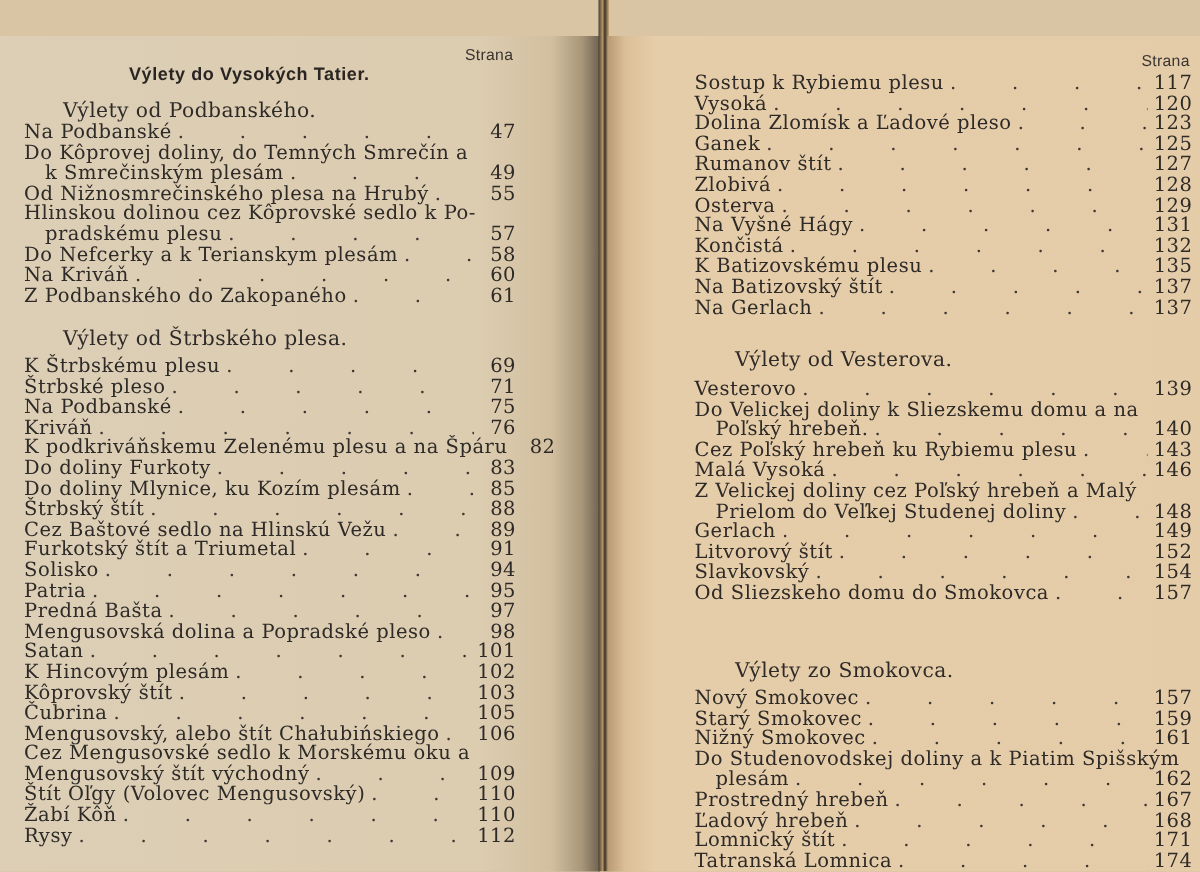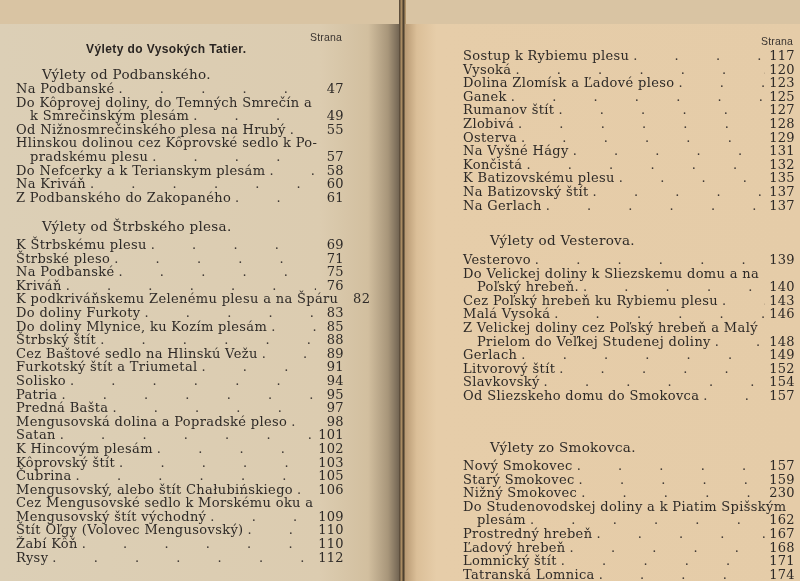--- a/index.html
+++ b/index.html
@@ -468,21 +468,21 @@
         <div class="line">
           <span class="txt">Starý Smokovec</span>
           <span class="dots"></span>
           <span class="pg">159</span>
         </div>
       </div>
       <div class="entry">
         <div class="line">
           <span class="txt">Nižný Smokovec</span>
           <span class="dots"></span>
-          <span class="pg">230</span>
+          <span class="pg">161</span>
         </div>
       </div>
       <div class="entry">
         <div class="line">
           <span class="txt">Do Studenovodskej doliny a k Piatim Spišským</span>
         </div>
         <div class="line">
           <span class="txt cont">plesám</span>
           <span class="dots"></span>
           <span class="pg">162</span>

